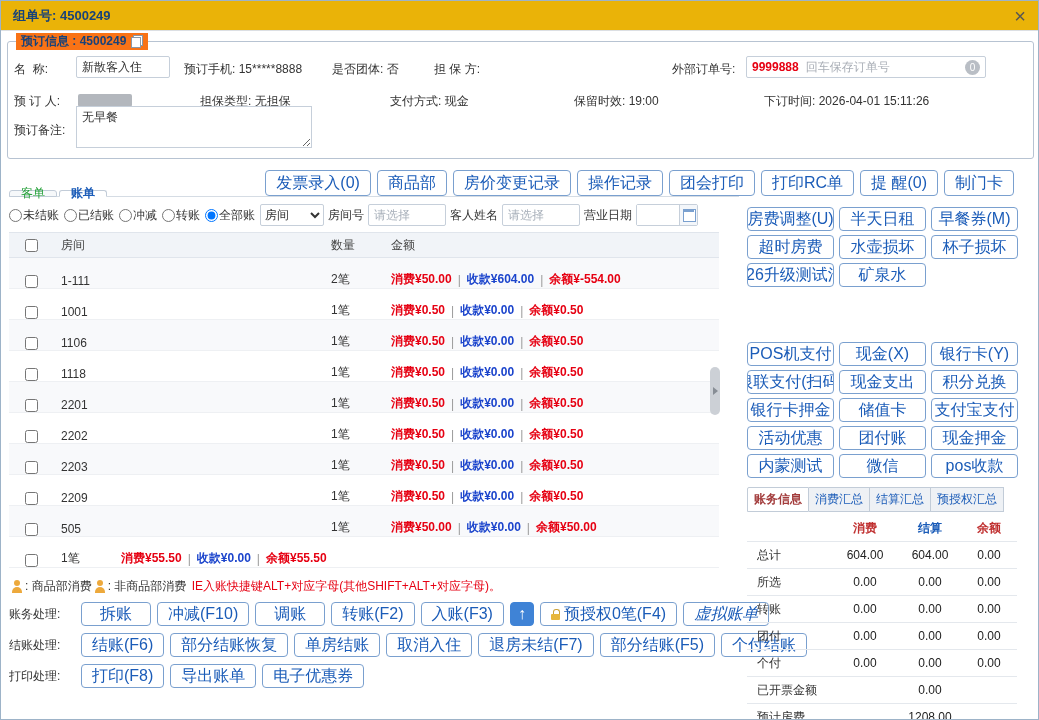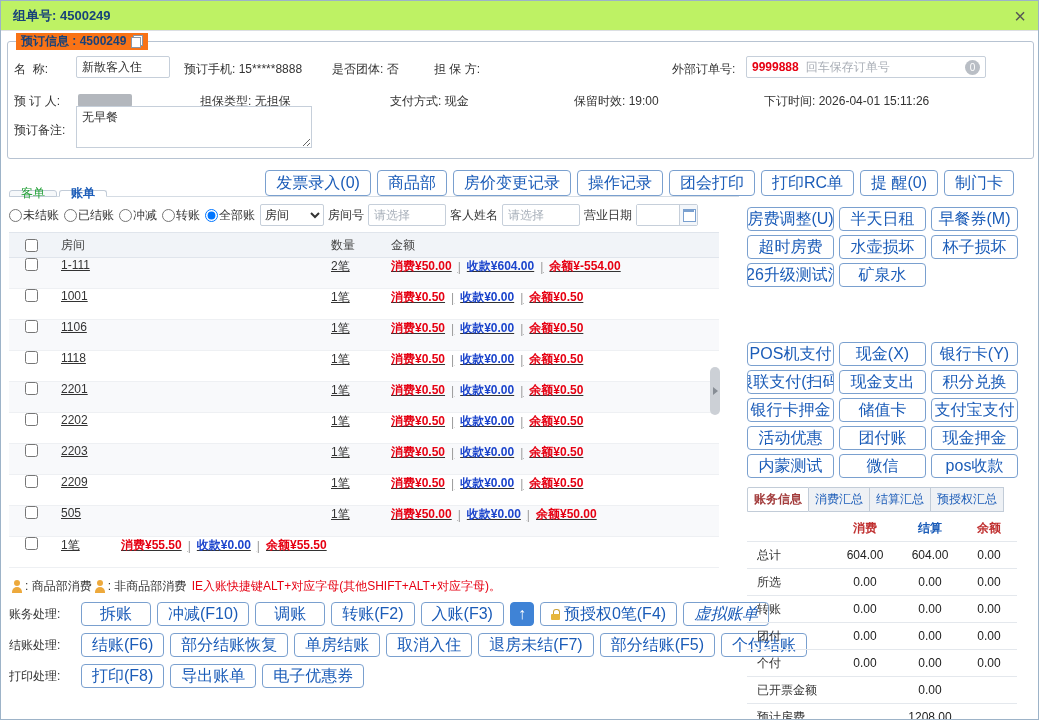--- a/index.html
+++ b/index.html
@@ -1,18 +1,18 @@
 <!DOCTYPE html>
 <html><head>
 <meta charset="utf-8">
 <style>
 *{margin:0;padding:0;box-sizing:border-box;}
 body{font-family:"Liberation Sans",sans-serif;font-size:12px;color:#333;background:#dfe3e8;}
 .dialog{position:relative;width:1039px;height:720px;background:#fff;border:1px solid #9db3c8;overflow:hidden;}
-.titlebar{position:absolute;top:0;left:0;right:0;height:30px;background:#bef264;border-bottom:1px solid #dcdfe3;display:flex;align-items:center;padding:4px 12px;}
+.titlebar{position:absolute;top:0;left:0;right:0;height:30px;background:#eab308;border-bottom:1px solid #dcdfe3;display:flex;align-items:center;padding:4px 12px;}
 .title{color:#17427a;font-weight:bold;font-size:13px;white-space:pre;}
 .close{margin-left:auto;font-size:20px;line-height:1;color:#555;cursor:pointer;}
 .fieldset{position:absolute;left:6px;top:40px;width:1027px;height:118px;border:1px solid #b7c3d2;border-radius:3px;background:#fff;}
 .legend{position:absolute;top:-9px;left:8px;background:#f97316;padding:0 5px;color:#17427a;font-weight:bold;display:flex;align-items:center;gap:5px;}
 .copy-icon{position:relative;width:12px;height:13px;display:inline-block;}
 .copy-icon::before{content:"";position:absolute;top:0;right:0;width:8px;height:9px;border:1px solid #8a98a8;background:#fff;}
 .copy-icon::after{content:"";position:absolute;bottom:0;left:0;width:8px;height:9px;border:1px solid #8a98a8;background:#fff;}
 .f-abs{position:absolute;white-space:pre;}
 .lbl{color:#333;white-space:pre;}
 .inp{height:22px;border:1px solid #c6cfda;border-radius:2px;padding:0 5px;font-size:12px;font-family:inherit;color:#333;background:#fff;}
@@ -34,21 +34,21 @@
 .filterrow{position:absolute;left:8px;top:202px;height:24px;display:flex;align-items:center;gap:4px;white-space:nowrap;z-index:1;}
 .radio-lb{display:flex;align-items:center;gap:1px;margin-right:1px;cursor:pointer;}
 .roomsel{height:22px;border:1px solid #c6cfda;border-radius:2px;font-size:12px;font-family:inherit;color:#333;width:64px;background:#fff;}
 .datewrap{display:flex;align-items:center;height:22px;border:1px solid #c6cfda;border-radius:2px;background:#fff;}
 .datewrap input{border:none;outline:none;width:42px;height:20px;padding:0 3px;font-size:12px;font-family:inherit;}
 .cal-icon{width:18px;height:20px;border-left:1px solid #c6cfda;background:#f3f6fa;position:relative;cursor:pointer;}
 .cal-icon::before{content:"";position:absolute;left:3px;top:4px;width:11px;height:11px;border:1px solid #7aa0cf;background:#fff;}
 .cal-icon::after{content:"";position:absolute;left:3px;top:4px;width:11px;height:3px;background:#7aa0cf;}
 .billtable{position:absolute;left:8px;top:231px;width:710px;}
 .thead{display:flex;align-items:center;height:26px;background:#f1f4f8;border-top:1px solid #e0e5ec;border-bottom:1px solid #e0e5ec;color:#444;}
-.trow{display:flex;align-items:flex-start;height:31px;border-bottom:1px solid #eef0f3;text-decoration:underline;}
+.trow{display:flex;align-items:flex-end;height:31px;border-bottom:1px solid #eef0f3;}
 .tbody .trow:nth-child(odd){background:#f8f9fb;}
 .col-cb{width:44px;display:flex;justify-content:center;}
 .col-room{width:270px;padding-left:8px;}
 .col-count{width:60px;padding-left:8px;}
 .col-amount{flex:1;display:flex;align-items:center;gap:6px;padding-left:8px;font-weight:bold;}
 .amt-c,.amt-b{color:#e60012;}
 .amt-r{color:#1b44cc;}
 .amt-sep{color:#999;font-weight:normal;}
 .scrollhandle{position:absolute;left:709px;top:366px;width:10px;height:48px;background:#ccd0d6;border-radius:5px;display:flex;align-items:center;justify-content:center;cursor:pointer;}
 .scrollhandle::before{content:"";width:0;height:0;border-top:4px solid transparent;border-bottom:4px solid transparent;border-left:5px solid #878d95;}

